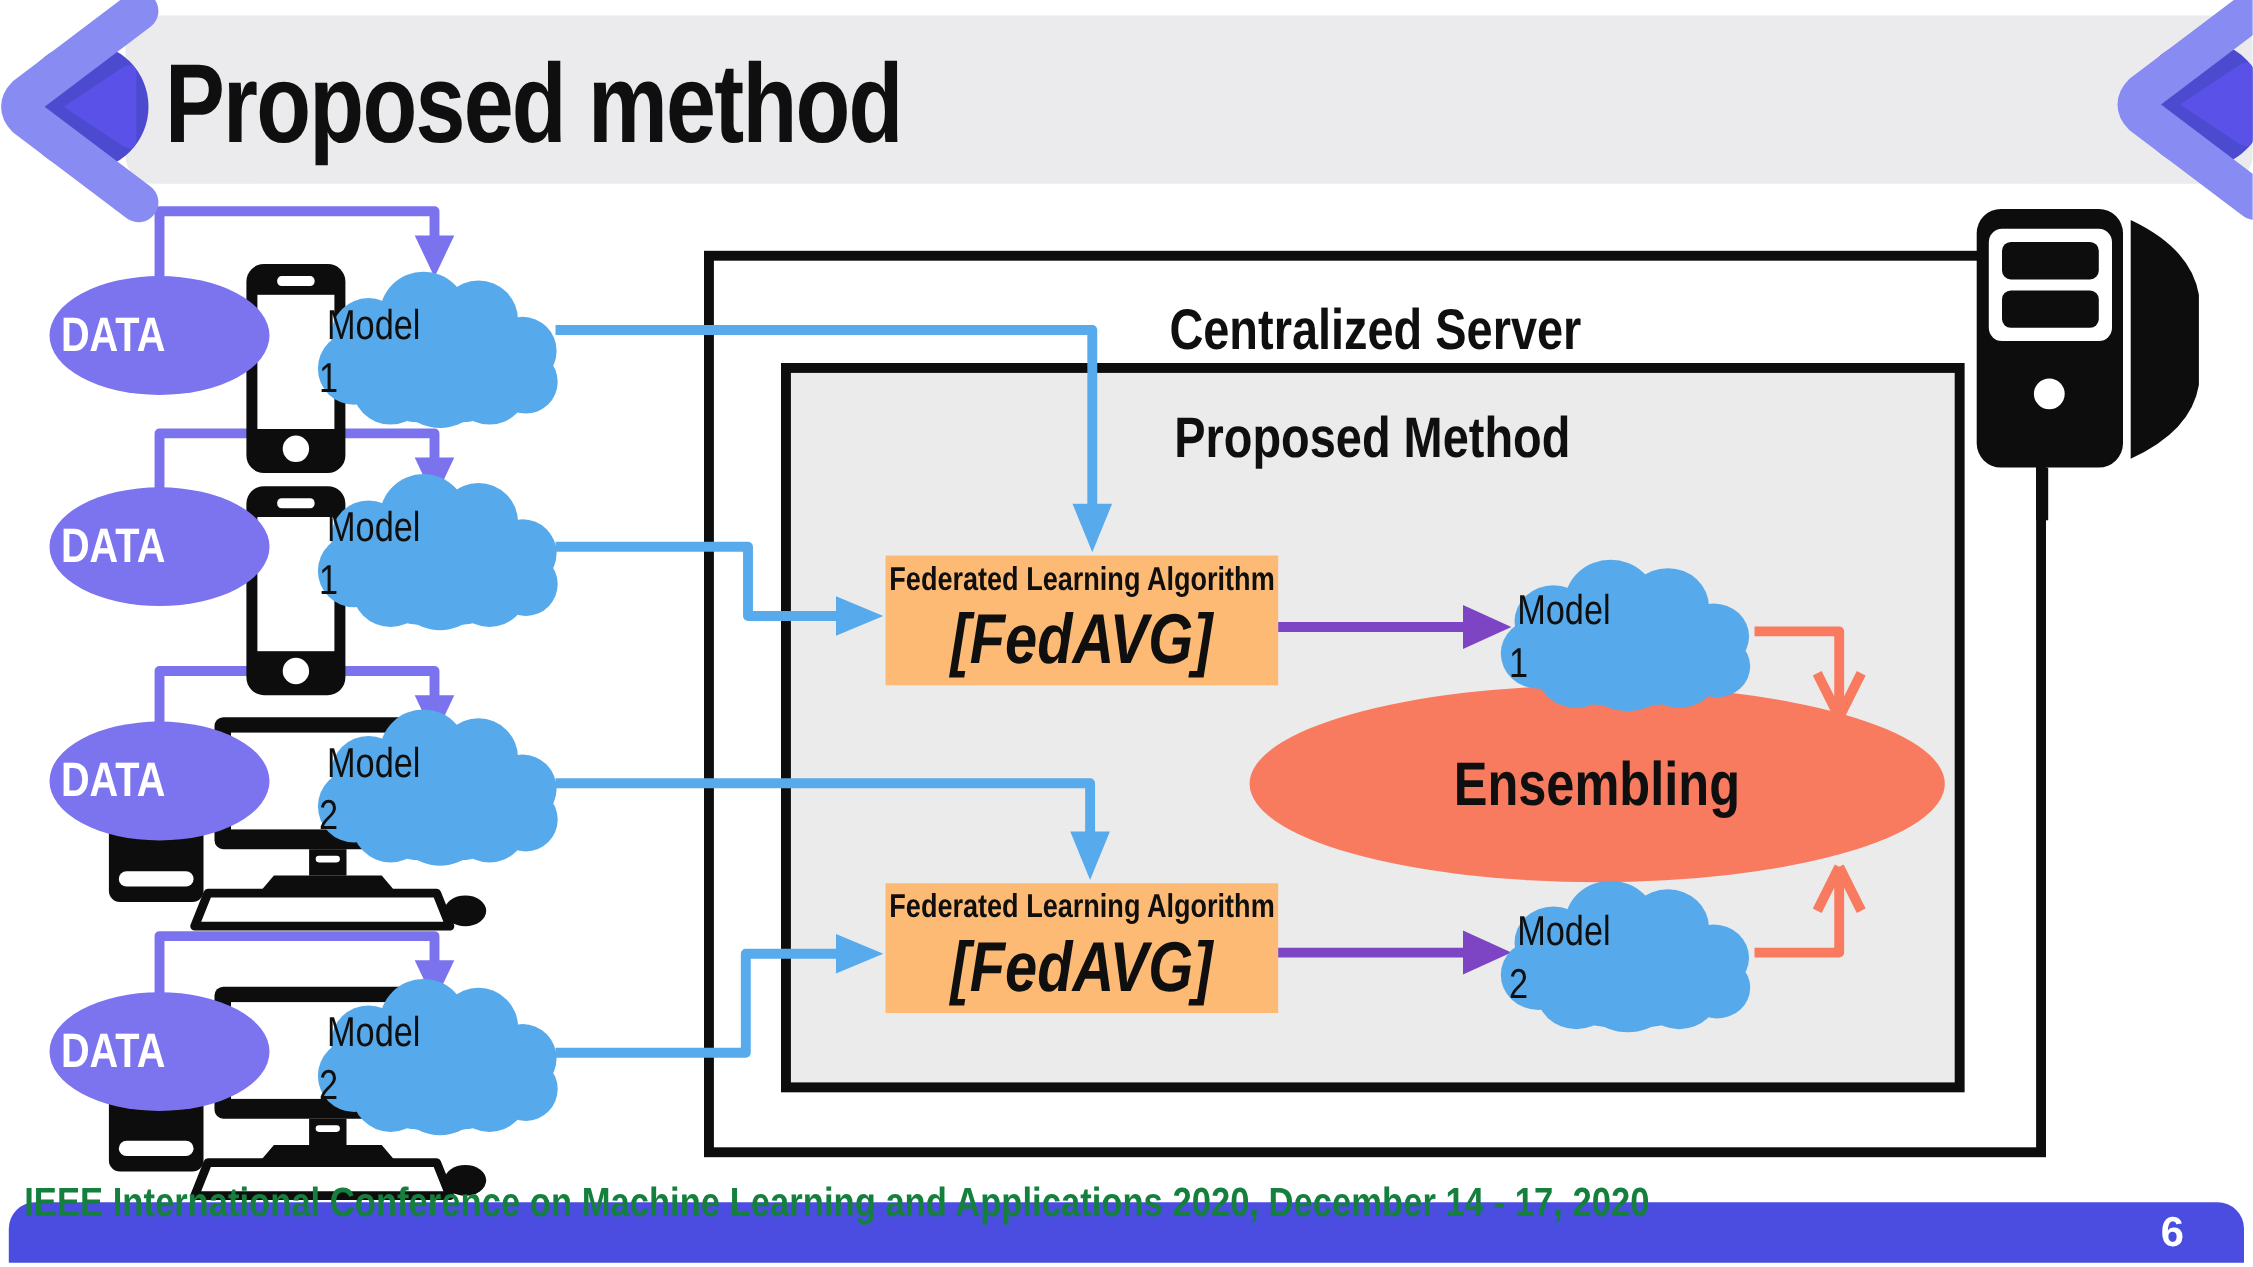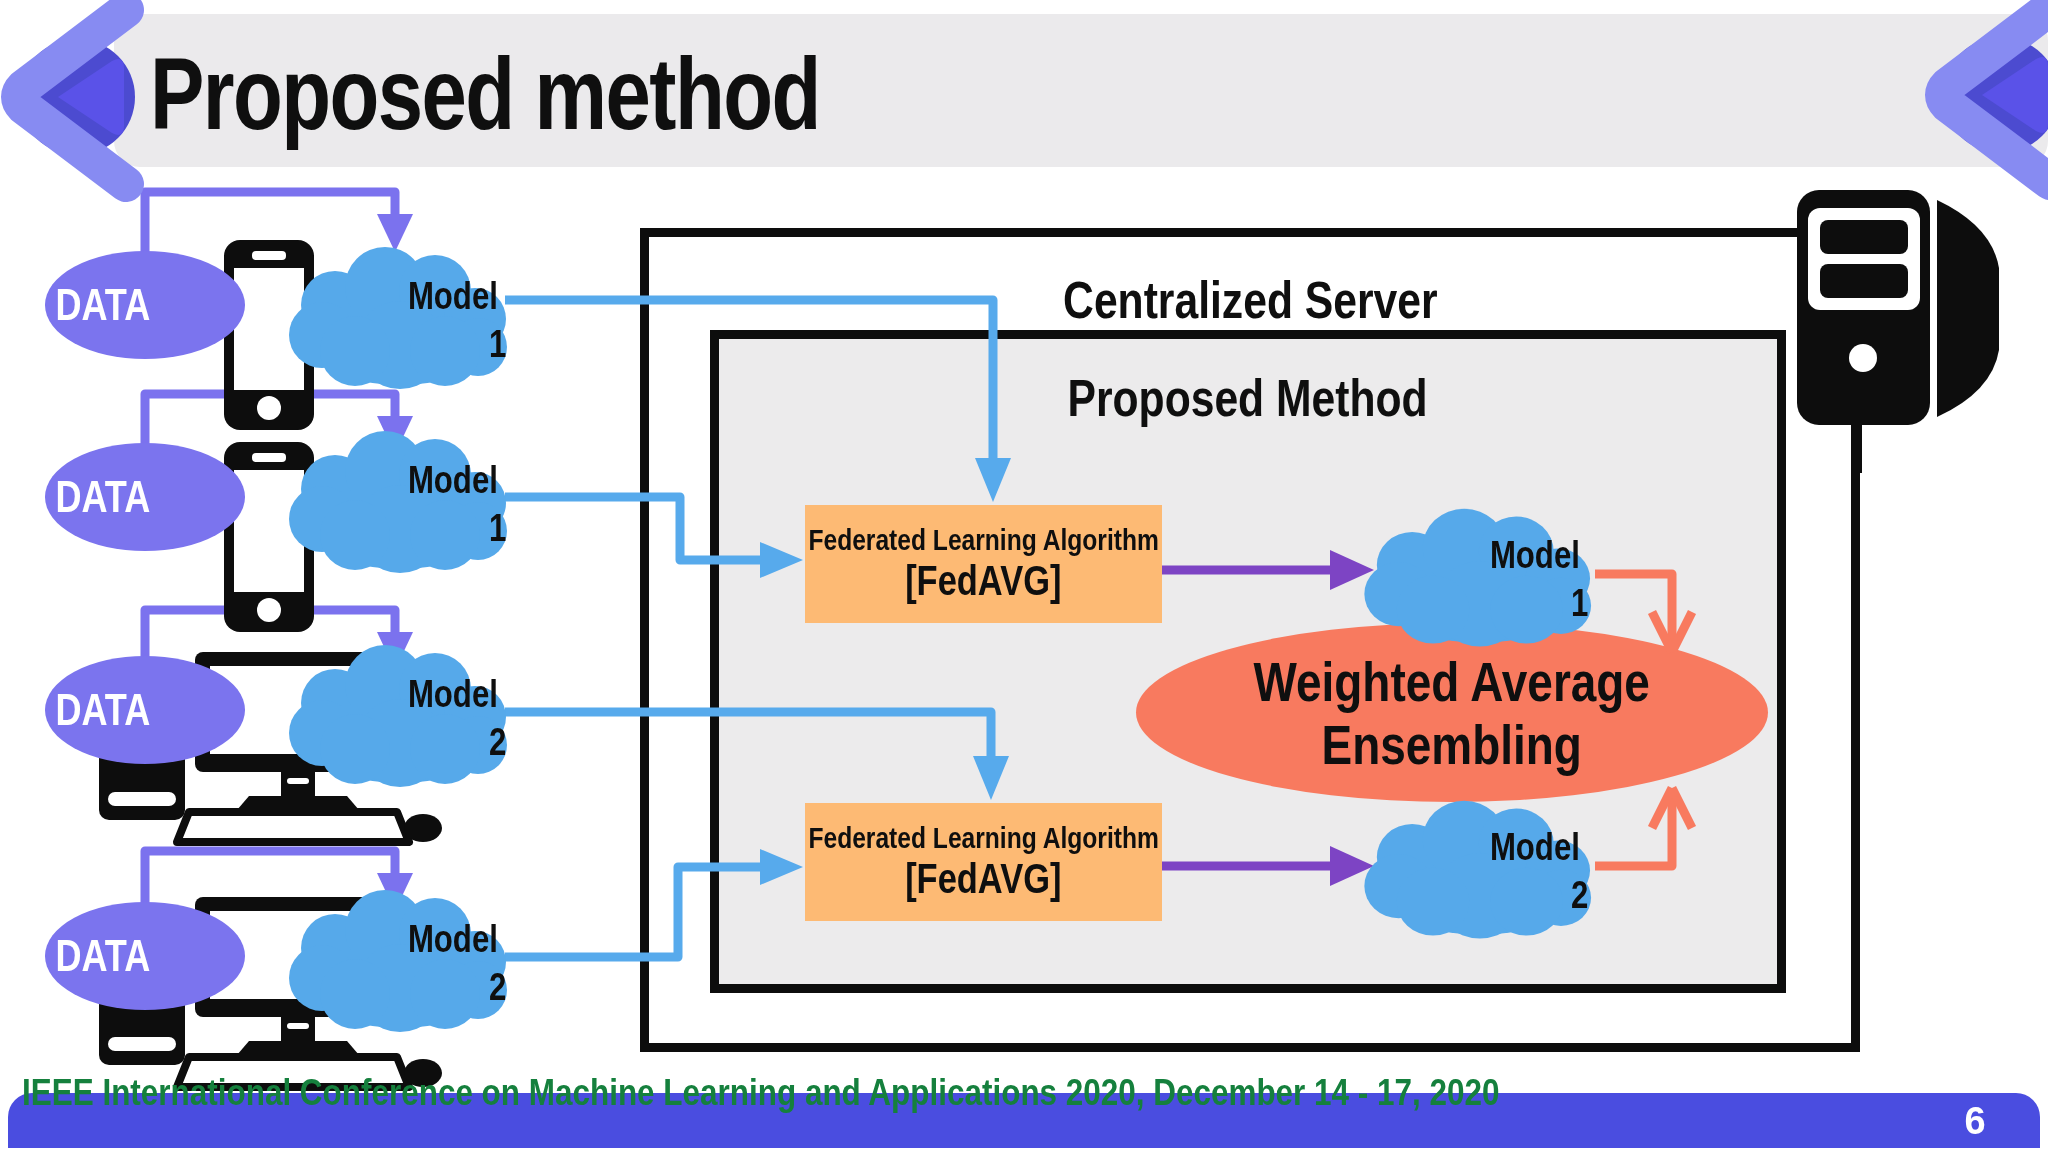--- a/index.html
+++ b/index.html
@@ -26,31 +26,31 @@
   #outer-box{left:640px;top:228px;width:1220px;height:824px;background:#ffffff;border:9px solid #0d0d0d;box-sizing:border-box;}
   #inner-box{left:710px;top:330px;width:1076px;height:663px;background:#ecebec;border:9px solid #0d0d0d;box-sizing:border-box;}
   .box-label{font-size:52px;font-weight:bold;text-align:center;white-space:nowrap;}
   #outer-label{left:640px;width:1220px;top:270px;}
   #inner-label{left:710px;width:1076px;top:368px;}
 
   .fedavg-box{width:357px;height:118px;background:#fdba74;display:flex;flex-direction:column;align-items:center;justify-content:center;}
   #fedavg-box-1{left:805px;top:505px;}
   #fedavg-box-2{left:805px;top:803px;}
   .fedavg-l1{font-size:30px;font-weight:bold;white-space:nowrap;}
-  .fedavg-l2{font-size:42px;font-weight:bold;white-space:nowrap;}
+  .fedavg-l2{font-size:64px;font-weight:bold;white-space:nowrap;font-style:italic;}
 
   #ensembling-ellipse{left:1136px;top:623px;width:632px;height:179px;background:#f87a5f;border-radius:50%;
     display:flex;flex-direction:column;align-items:center;justify-content:center;}
   .ens-line{font-size:56px;line-height:63px;font-weight:bold;white-space:nowrap;}
 
   
   .data-ellipse{width:200px;height:108px;background:#7b74ee;border-radius:50%;
     display:flex;align-items:center;justify-content:flex-start;color:#ffffff;font-size:44px;font-weight:bold;}
   
-  .cloud-label{width:220px;text-align:right;font-size:38px;line-height:48px;font-weight:bold;}
+  .cloud-label{width:220px;text-align:left;font-size:38px;line-height:48px;font-weight:normal;}
 
   
   #footer-bar{left:8px;top:1093px;width:2032px;height:55px;background:#4a4de0;border-radius:24px 24px 0 0;}
   #footer-text{left:22px;top:1072px;color:#15803d;font-size:37px;font-weight:bold;white-space:nowrap;}
   #footer-text .condL{transform:scaleX(0.85);}
   #page-number{left:1940px;top:1100px;width:70px;color:#ffffff;font-size:38px;font-weight:bold;text-align:center;}
 </style>
 </head>
 <body>
 
@@ -61,21 +61,20 @@
 <div class="abs z1 fedavg-box" id="fedavg-box-1">
   <span class="fedavg-l1"><span class="cond">Federated Learning Algorithm</span></span>
   <span class="fedavg-l2"><span class="cond">[FedAVG]</span></span>
 </div>
 <div class="abs z1 fedavg-box" id="fedavg-box-2">
   <span class="fedavg-l1"><span class="cond">Federated Learning Algorithm</span></span>
   <span class="fedavg-l2"><span class="cond">[FedAVG]</span></span>
 </div>
 
 <div class="abs z1" id="ensembling-ellipse">
-  <span class="ens-line"><span class="cond">Weighted Average</span></span>
   <span class="ens-line"><span class="cond">Ensembling</span></span>
 </div>
 
 <div class="abs z1" id="footer-bar"></div>
 
 <svg id="overlay-svg" width="2048" height="1152" viewBox="0 0 2048 1152">
   <defs>
     <g id="cloud-shape">
       <ellipse cx="120" cy="100" rx="95" ry="46"></ellipse>
       <circle cx="55" cy="66" r="34"></circle>

